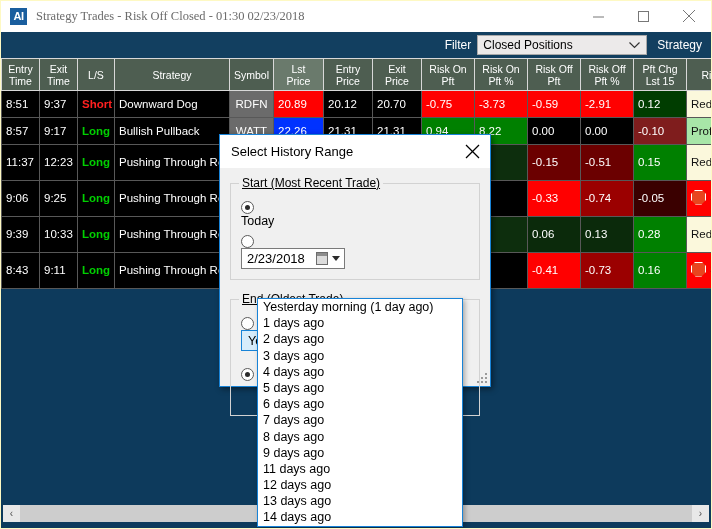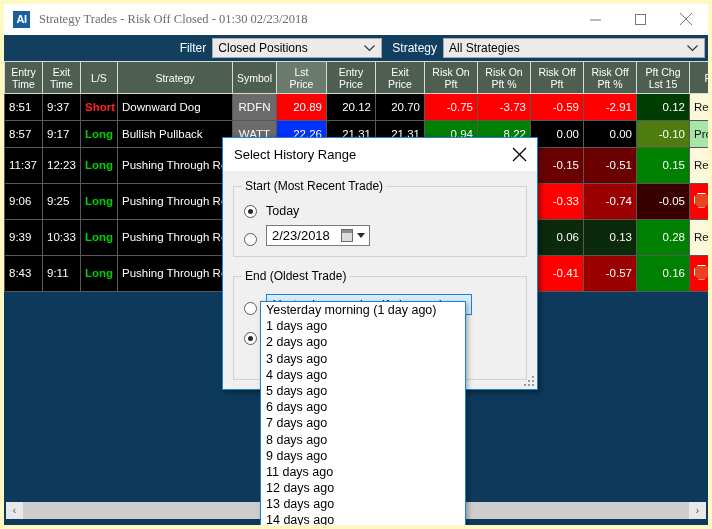--- a/index.html
+++ b/index.html
@@ -5,21 +5,21 @@
   html, body { margin:0; padding:0; }
   body {
     width:712px; height:529px;
     font-family:"Liberation Sans", sans-serif;
     background:#0d3a5c;
     overflow:hidden;
     position:relative;
   }
   #app {
     position:absolute; left:0; top:0; width:712px; height:529px;
-    border:4px solid #fef9c3;
+    border:1px solid #fef9c3;
     box-sizing:border-box;
     background:#0d3a5c;
     overflow:hidden;
   }
 
   
   .titlebar {
     height:30px; background:#ffffff; display:flex; align-items:center;
     border-bottom:1px solid #ffffff; position:relative;
   }
@@ -70,21 +70,21 @@
     box-sizing:border-box; line-height:12px; text-align:center;
     font-family:"Liberation Sans", sans-serif;
   }
   table.tbl th.hl { background:#6a7a6c; }
   table.tbl td {
     border:1px solid #585858; font-size:11.5px; height:27px;
     box-sizing:border-box; padding:0 4px; color:#ffffff; background:#000000;
     white-space:nowrap; overflow:hidden; line-height:13px;
     font-family:"Liberation Sans", sans-serif;
   }
-  td.num { text-align:right; }
+  td.num { }
   td.ctr { text-align:center; }
   .strat-cell { white-space:normal; font-size:11.5px; line-height:13px; }
   .badge-stop {
     display:inline-flex; align-items:center; gap:4px;
   }
   .octagon {
     width:13px; height:13px; background:#e8451f;
     clip-path:polygon(30% 0%,70% 0%,100% 30%,100% 70%,70% 100%,30% 100%,0% 70%,0% 30%);
     border:1px solid #fff; display:inline-block; flex:0 0 auto;
   }
@@ -97,40 +97,40 @@
   .hs-arrow {
     width:17px; height:17px; background:#e8e8e8; display:flex;
     align-items:center; justify-content:center; font-size:10px; color:#505050;
     flex:0 0 auto;
   }
   .hs-track { flex:1 1 auto; height:17px; background:#cdcdcd; position:relative; }
   .hs-thumb { position:absolute; left:0; top:0; height:17px; width:578px; background:#cdcdcd; }
 
   
   .dialog {
-    position:absolute; left:218px; top:133px; width:316px; height:253px;
+    position:absolute; left:218px; top:133px; width:272px; height:253px;
     background:#f0f0f0; border:1px solid #1883d7; box-sizing:border-box;
     box-shadow:2px 2px 6px rgba(0,0,0,0.45);
   }
   .dlg-title {
     height:33px; background:#ffffff; display:flex; align-items:center;
     padding-left:11px; box-sizing:border-box;
   }
   .dlg-title .t { font-size:13px; color:#000; }
   .dlg-close {
     margin-left:auto; width:36px; height:33px; display:flex;
     align-items:center; justify-content:center; color:#000;
   }
   .dlg-body { padding:8px 10px 0 10px; }
   fieldset.grp {
     border:1px solid #d2d2d2; margin:0 0 12px 0; padding:6px 8px 10px 8px;
     position:relative;
   }
-  fieldset.grp legend { font-size:12px; color:#000; padding:0 3px; }
-  .radio-row { display:flex; align-items:flex-end; margin:5px 0 0 2px; }
+  fieldset.grp legend { font-size:12px; color:#000; padding:0 3px;text-decoration:underline; }
+  .radio-row { display:flex; align-items:flex-start; margin:5px 0 0 2px;flex-direction:column; }
   .radio {
     width:13px; height:13px; border:1px solid #5a5a5a; border-radius:50%;
     background:#fff; box-sizing:border-box; flex:0 0 auto; position:relative;
     margin-right:9px;
   }
   .radio.sel::after {
     content:""; position:absolute; left:3px; top:3px; width:5px; height:5px;
     border-radius:50%; background:#2b2b2b;
   }
   .radio-label { font-size:12.5px; color:#000; }
@@ -206,28 +206,20 @@
     <span class="tb-label">Filter</span>
     <div class="tb-select" id="filter-select">
       <span class="cur">Closed Positions</span>
       <span class="arrow">
         <svg width="11" height="7" viewBox="0 0 11 7">
             <polyline points="0.5,0.5 5.5,5.5 10.5,0.5" fill="none" stroke="#333" stroke-width="1.2"></polyline>
           </svg>
       </span>
     </div>
     <span class="tb-label">Strategy</span>
-    <div class="tb-select" id="strategy-select">
-      <span class="cur">All Strategies</span>
-      <span class="arrow">
-        <svg width="11" height="7" viewBox="0 0 11 7">
-            <polyline points="0.5,0.5 5.5,5.5 10.5,0.5" fill="none" stroke="#333" stroke-width="1.2"></polyline>
-          </svg>
-      </span>
-    </div>
   </div>
 
   <div class="grid">
     <table class="tbl">
       <colgroup>
         <col style="width:38px">
           <col style="width:38px">
           <col style="width:37px">
           <col style="width:115px">
         <col style="width:44px">
@@ -284,21 +276,21 @@
           <td class="ctr" style="color:#00d000;font-weight:bold">Long</td>
           <td class="strat-cell">Bullish Pullback</td>
           <td class="ctr" style="background:#6b6b6b">WATT</td>
           <td class="num" style="background:#0032ff">22.26</td>
           <td class="num">21.31</td>
           <td class="num">21.31</td>
           <td class="num" style="background:#008000">0.94</td>
           <td class="num" style="background:#008000">8.22</td>
           <td class="num">0.00</td>
           <td class="num">0.00</td>
-          <td class="num" style="background:#4d7c0f">-0.10</td>
+          <td class="num" style="background:#7f1d1d">-0.10</td>
           <td style="background:#a8e6a8;color:#111">Profit Save</td>
         </tr>
 
         <tr>
           <td style="height:36px">11:37</td>
           <td>12:23</td>
           <td class="ctr" style="color:#00d000;font-weight:bold">Long</td>
           <td class="strat-cell">Pushing Through Resistance</td>
           <td class="ctr" style="background:#000"></td>
           <td class="num" style="background:#0032ff"></td>
@@ -356,21 +348,21 @@
           <td>9:11</td>
           <td class="ctr" style="color:#00d000;font-weight:bold">Long</td>
           <td class="strat-cell">Pushing Through Resistance</td>
           <td class="ctr"></td>
           <td class="num"></td>
           <td class="num"></td>
           <td class="num"></td>
           <td class="num"></td>
           <td class="num">5</td>
           <td class="num" style="background:#ff0000">-0.41</td>
-          <td class="num" style="background:#9b0000">-0.57</td>
+          <td class="num" style="background:#9b0000">-0.73</td>
           <td class="num" style="background:#008000">0.16</td>
           <td style="background:#ff0000;color:#111">
             <span class="badge-stop">
               <span class="octagon"></span>
               <span>Stop Hi</span>
             </span>
           </td>
         </tr>
       </tbody>
     </table>

